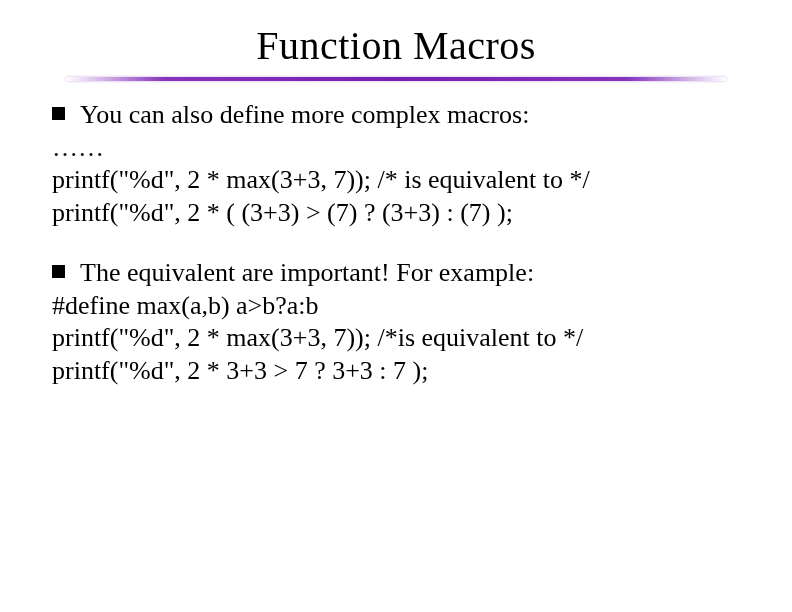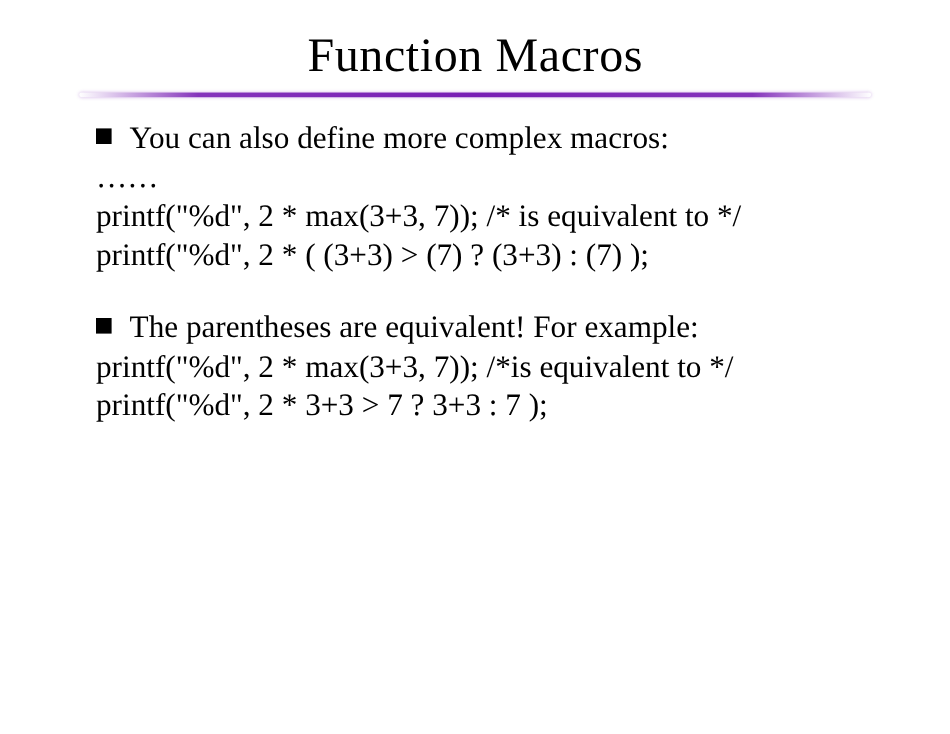--- a/index.html
+++ b/index.html
@@ -36,21 +36,21 @@
     border-radius: 3px;
     background: linear-gradient(90deg,
       rgba(120,30,180,0)   0%,
       rgba(120,30,180,0.9) 15%,
       rgba(120,30,180,1)   50%,
       rgba(120,30,180,0.9) 85%,
       rgba(120,30,180,0)   100%);
     box-shadow: 0 0 3px rgba(120,30,180,0.35);
   }
   .body {
-    padding: 0 52px 0 80px;
+    padding: 0 52px 0 52px;
     font-size: 26px;
     line-height: 1.25;
   }
   .block {
     margin-bottom: 28px;
   }
   .lead {
     position: relative;
     padding-left: 28px;
   }
@@ -84,21 +84,22 @@
         <span>You can also define more complex macros:</span>
       </div>
       <div class="line">……</div>
       <div class="line">printf("%d", 2 * max(3+3, 7));  /* is equivalent to */</div>
       <div class="line">printf("%d", 2 * ( (3+3) &gt; (7) ? (3+3) : (7) );</div>
     </div>
 
     <div class="block">
       <div class="lead">
         <span class="bullet"></span>
-        <span>The parentheses are equivalent!  For example:</span>
+        <span>The equivalent are important!  For example:</span>
       </div>
+      <div class="line">#define max(a,b)  a&gt;b?a:b</div>
       <div class="line">printf("%d", 2 * max(3+3, 7));  /*is equivalent to */</div>
       <div class="line">printf("%d", 2 * 3+3 &gt; 7 ? 3+3 : 7 );</div>
     </div>
 
   </div>
 
 </div>
 
 </body></html>

